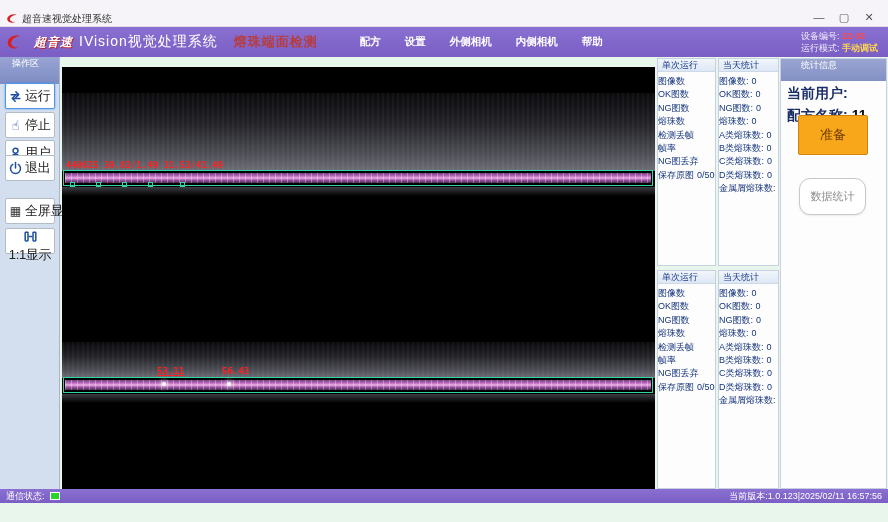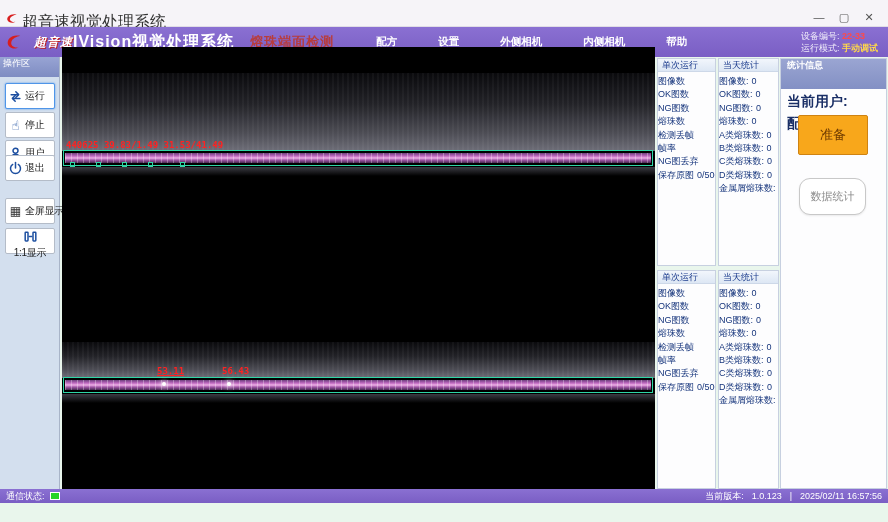--- a/index.html
+++ b/index.html
@@ -2,46 +2,46 @@
 <html><head>
 <meta charset="utf-8">
 <style>
   * { margin:0; padding:0; box-sizing:border-box; }
   body { font-family:"Liberation Sans","DejaVu Sans",sans-serif; background:#e9f6ec; }
   .app { position:relative; width:888px; height:522px; background:#e9f6ec; overflow:hidden; }
 
   
   .titlebar { position:absolute; top:0; left:0; width:888px; height:27px; background:#f6f4f8; border-bottom:1px solid #e0dde6; }
   .titlebar .ticon { position:absolute; left:6px; top:13px; }
-  .titlebar .ttext { position:absolute; left:22px; top:12px; font-size:16px; color:#333;text-align:center; }
+  .titlebar .ttext { position:absolute; left:22px; top:12px; font-size:10px; color:#333;text-align:center; }
   .winctl { position:absolute; top:9px; width:22px; height:16px; text-align:center; font-size:11px; color:#555; line-height:16px; cursor:default; }
 
   
   .header { position:absolute; top:27px; left:0; width:888px; height:30px;
     background:linear-gradient(#8a70d2,#7a5ec4); display:flex; align-items:center; padding:0 6px; }
   .brand { display:flex; align-items:center; gap:12px; }
   .brand-text { color:#fff; font-size:12px; font-weight:bold; font-style:italic; text-shadow:1px 1px 0 #c02020; letter-spacing:1px; }
-  .app-title { color:#fff; font-size:16px; font-weight:bold; letter-spacing:1px; }
+  .app-title { color:#fff; font-size:14px; font-weight:normal; margin-left:6px; letter-spacing:1px; }
   .app-subtitle { color:#b83c3c; font-size:13px; font-weight:bold; margin-left:16px; letter-spacing:1px; }
-  .menu { display:flex; gap:41px; margin-left:42px; }
+  .menu { display:flex; gap:24px; margin-left:42px; }
   .menu-item { color:#fff; font-size:10.5px; font-weight:bold; cursor:pointer; }
   .device-info { margin-left:auto; text-align:left; font-size:9px; line-height:12px; padding-right:4px; }
   .device-info .lbl { color:#f0ecfa; }
   .device-info .val-red { color:#ff4a4a; font-weight:bold;text-align:right; }
   .device-info .val-yel { color:#ffd84a; font-weight:bold; }
 
   
   .sidebar { position:absolute; top:57px; left:0; width:60px; height:432px; background:#d3dfee; border-right:1px solid #a8b4c8; }
-  .ops-header { height:20px; background:linear-gradient(#98a4d4,#7e8cc2); color:#fff; font-size:9px; line-height:13px; padding-left:3px; }
+  .ops-header { height:27px; background:linear-gradient(#98a4d4,#7e8cc2); color:#fff; font-size:9px; line-height:13px; padding-left:12px; }
   .side-btn { position:absolute; left:5px; width:50px; height:26px; background:#fff; border:1px solid #b4bcc8; border-radius:2px;
     display:flex; align-items:center; gap:2px; padding:0 2px; cursor:pointer; }
   .side-btn.active { border-color:#4f95e8; box-shadow:0 0 2px #4f95e8; }
   .side-btn .icn { width:15px; height:15px; flex:0 0 15px; display:flex; align-items:center; justify-content:center; color:#1d4fa0; font-size:13px; }
   .side-btn .icn svg { stroke:#1d4fa0; fill:none; stroke-width:2.4; stroke-linecap:round; stroke-linejoin:round; }
-  .side-btn .blabel { font-size:10px; color:#222; white-space:nowrap; letter-spacing:-0.3px; }
+  .side-btn .blabel { font-size:13px; color:#222; white-space:nowrap; letter-spacing:-0.3px; }
 
   
   .cam { position:absolute; left:62px; width:593px; background:#000; overflow:hidden; }
   .band { position:absolute; left:0; width:593px;
     background:linear-gradient(to bottom,#0a0a0d 0%,#232328 40%,#4e4e56 78%,#6e6e78 100%); }
   .band::after { content:""; position:absolute; inset:0;
     background:repeating-linear-gradient(90deg, rgba(255,255,255,0.035) 0 2px, transparent 2px 5px); }
   .strip-box { position:absolute; left:1px; width:590px; height:16px; border:1px solid #2fd6a6; }
   .strip { position:absolute; left:1px; right:1px; top:2px; height:10px;
     background:
@@ -55,33 +55,33 @@
   
   .gbox { position:absolute; background:#fdfdfe; border:1px solid #c7d0e0; }
   .gbox-header { height:13px; background:linear-gradient(#f2f6fc,#dde7f4); border-bottom:1px solid #cdd8e8;
     color:#1a3a8c; font-size:9px; line-height:13px; padding-left:4px; }
   .stat-rows { padding-top:3px; }
   .stat-row { height:13.4px; padding-left:0; font-size:9px; color:#16357c; white-space:nowrap; overflow:hidden; }
   .stat-value { margin-left:3px; }
 
   
   .right-panel { position:absolute; left:780px; top:58px; width:107px; height:431px; background:#fdfdfe; border:1px solid #c7d0e0; }
-  .slate-header { height:30px; background:linear-gradient(#9aa5d2,#8390c4); color:#fff; font-size:9px; line-height:13px; padding-left:6px;font-weight:bold; }
+  .slate-header { height:22px; background:linear-gradient(#9aa5d2,#8390c4); color:#fff; font-size:9px; line-height:13px; padding-left:20px; }
   .info-row { padding:4px 0 0 6px; font-size:14px; font-weight:bold; color:#1a2f66; }
   .info-row .ival { margin-left:4px; color:#111; }
   .prepare-btn { position:absolute; left:17px; top:56px; width:70px; height:40px; background:#f8a71b; border:1px solid #cf8312;
     border-radius:2px; font-size:13px; color:#6e3a00; font-family:inherit; cursor:pointer; }
   .data-btn { position:absolute; left:18px; top:119px; width:67px; height:37px; background:#fff; border:1px solid #c8c8c8;
     border-radius:11px; font-size:11px; color:#8a8a8a; font-family:inherit; cursor:pointer; box-shadow:0 1px 2px rgba(0,0,0,0.08); }
 
   
   .statusbar { position:absolute; top:489px; left:0; width:888px; height:14px; background:linear-gradient(#8a70d2,#7a5ec4);
     display:flex; align-items:center; font-size:9px; color:#fff; padding:0 6px; }
   .comm-ind { width:10px; height:8px; background:#27d427; border:1px solid #fff; margin-left:5px; }
-  .sb-right { margin-left:auto; display:flex; gap:8px; align-items:center;justify-content:space-between; }
+  .sb-right { margin-left:auto; display:flex; gap:0; align-items:center;justify-content:space-between; }
   .bottom-strip { position:absolute; top:503px; left:0; width:888px; height:19px; background:#e9f6ec; }
 </style>
 </head>
 <body>
 
 <div class="app">
 
   <div class="titlebar">
     <svg class="ticon" width="12" height="11" viewBox="0 0 18 16">
         <path d="M16 2 C6 0 1 6 2 10 c1 4 8 6 12 3 C9 14 5 11 6 8 7 5 12 3 16 2 Z" fill="#d81e1e"></path>
@@ -166,21 +166,21 @@
         <svg width="15" height="15" viewBox="0 0 24 24">
             <rect x="3.5" y="5" width="4.5" height="14" rx="1"></rect>
             <rect x="16" y="5" width="4.5" height="14" rx="1"></rect>
             <path d="M10 12h4"></path>
           </svg>
       </span>
       <span class="blabel">1:1显示</span>
     </div>
   </div>
 
-  <div class="cam" style="top:47px;height:250px;">
+  <div class="cam" style="top:67px;height:250px;">
     <div class="band" style="top:26px;height:78px;"></div>
     <div class="strip-box" style="top:103px;">
       <div class="strip"></div>
     </div>
     <div class="under" style="top:120px;"></div>
     <div class="mark" style="left:8px;top:115px;"></div>
     <div class="mark" style="left:34px;top:115px;"></div>
     <div class="mark" style="left:60px;top:115px;"></div>
     <div class="mark" style="left:86px;top:115px;"></div>
     <div class="mark" style="left:118px;top:115px;"></div>

